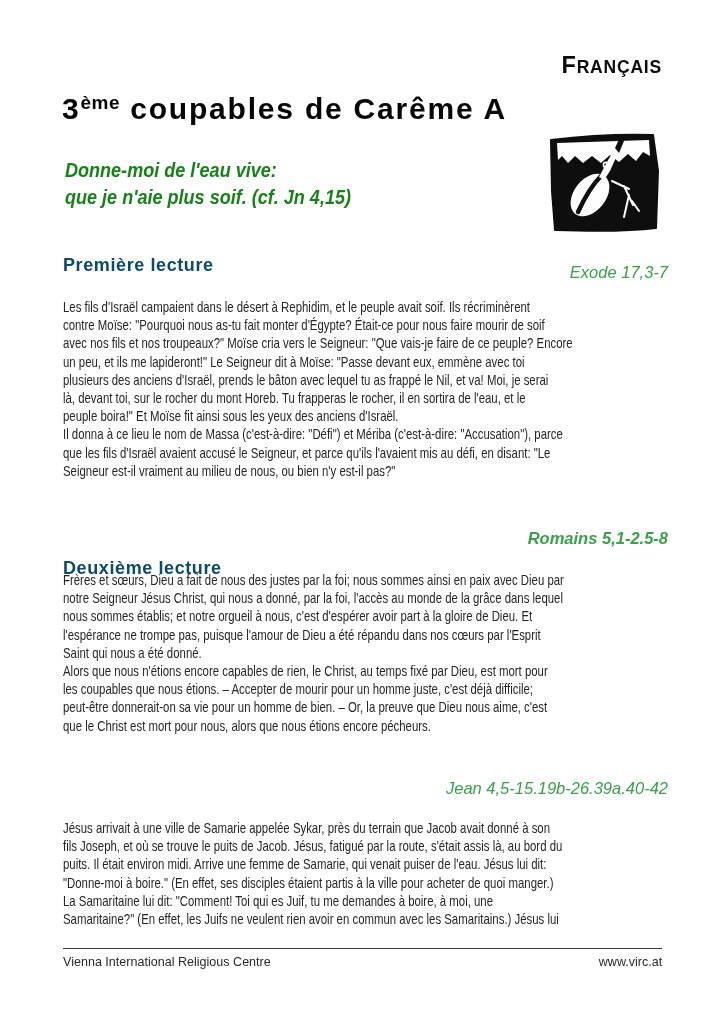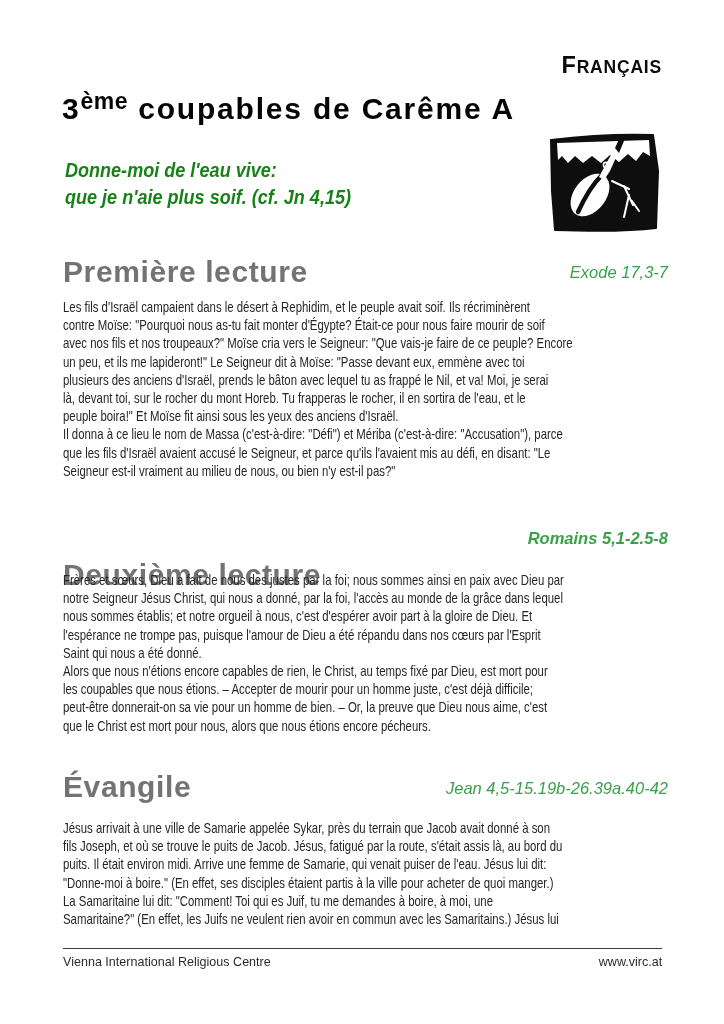--- a/index.html
+++ b/index.html
@@ -31,21 +31,21 @@
     position: absolute;
     top: 92px;
     left: 62px;
     font-size: 30px;
     font-weight: 700;
     letter-spacing: 1.8px;
     color: #050505;
     white-space: nowrap;
   }
   .doc-title .sup {
-    font-size: 23px;
+    font-size: 19px;
     position: relative;
     top: -10px;
     letter-spacing: 0.5px;
   }
 
   
   .subtitle {
     position: absolute;
     top: 157px;
     left: 65px;
@@ -65,24 +65,24 @@
     top: 131px;
     left: 544px;
     width: 118px;
     height: 103px;
   }
 
   
   .section-heading {
     position: absolute;
     left: 63px;
-    font-size: 30px;
+    font-size: 18px;
     font-weight: 700;
     letter-spacing: 0.6px;
-    color: #737373;
+    color: #0c4a6e;
     white-space: nowrap;
   }
   .h1 { top: 255px; }
   .h2 { top: 521px; margin-top: 37px; }
   .h3 { top: 770px; }
 
   
   .ref {
     position: absolute;
     right: 56px;
@@ -193,21 +193,20 @@
   <div class="body-text p2">Frères et sœurs, Dieu a fait de nous des justes par la foi; nous sommes ainsi en paix avec Dieu par
 notre Seigneur Jésus Christ, qui nous a donné, par la foi, l'accès au monde de la grâce dans lequel
 nous sommes établis; et notre orgueil à nous, c'est d'espérer avoir part à la gloire de Dieu. Et
 l'espérance ne trompe pas, puisque l'amour de Dieu a été répandu dans nos cœurs par l'Esprit
 Saint qui nous a été donné.
 Alors que nous n'étions encore capables de rien, le Christ, au temps fixé par Dieu, est mort pour
 les coupables que nous étions. – Accepter de mourir pour un homme juste, c'est déjà difficile;
 peut-être donnerait-on sa vie pour un homme de bien. – Or, la preuve que Dieu nous aime, c'est
 que le Christ est mort pour nous, alors que nous étions encore pécheurs.</div>
 
-  <div class="section-heading h3">Évangile</div>
   <div class="ref r3">Jean 4,5-15.19b-26.39a.40-42</div>
   <div class="body-text p3">Jésus arrivait à une ville de Samarie appelée Sykar, près du terrain que Jacob avait donné à son
 fils Joseph, et où se trouve le puits de Jacob. Jésus, fatigué par la route, s'était assis là, au bord du
 puits. Il était environ midi. Arrive une femme de Samarie, qui venait puiser de l'eau. Jésus lui dit:
 "Donne-moi à boire." (En effet, ses disciples étaient partis à la ville pour acheter de quoi manger.)
 La Samaritaine lui dit: "Comment! Toi qui es Juif, tu me demandes à boire, à moi, une
 Samaritaine?" (En effet, les Juifs ne veulent rien avoir en commun avec les Samaritains.) Jésus lui</div>
 
   <div class="footer-rule"></div>
   <div class="footer-left">Vienna International Religious Centre</div>

